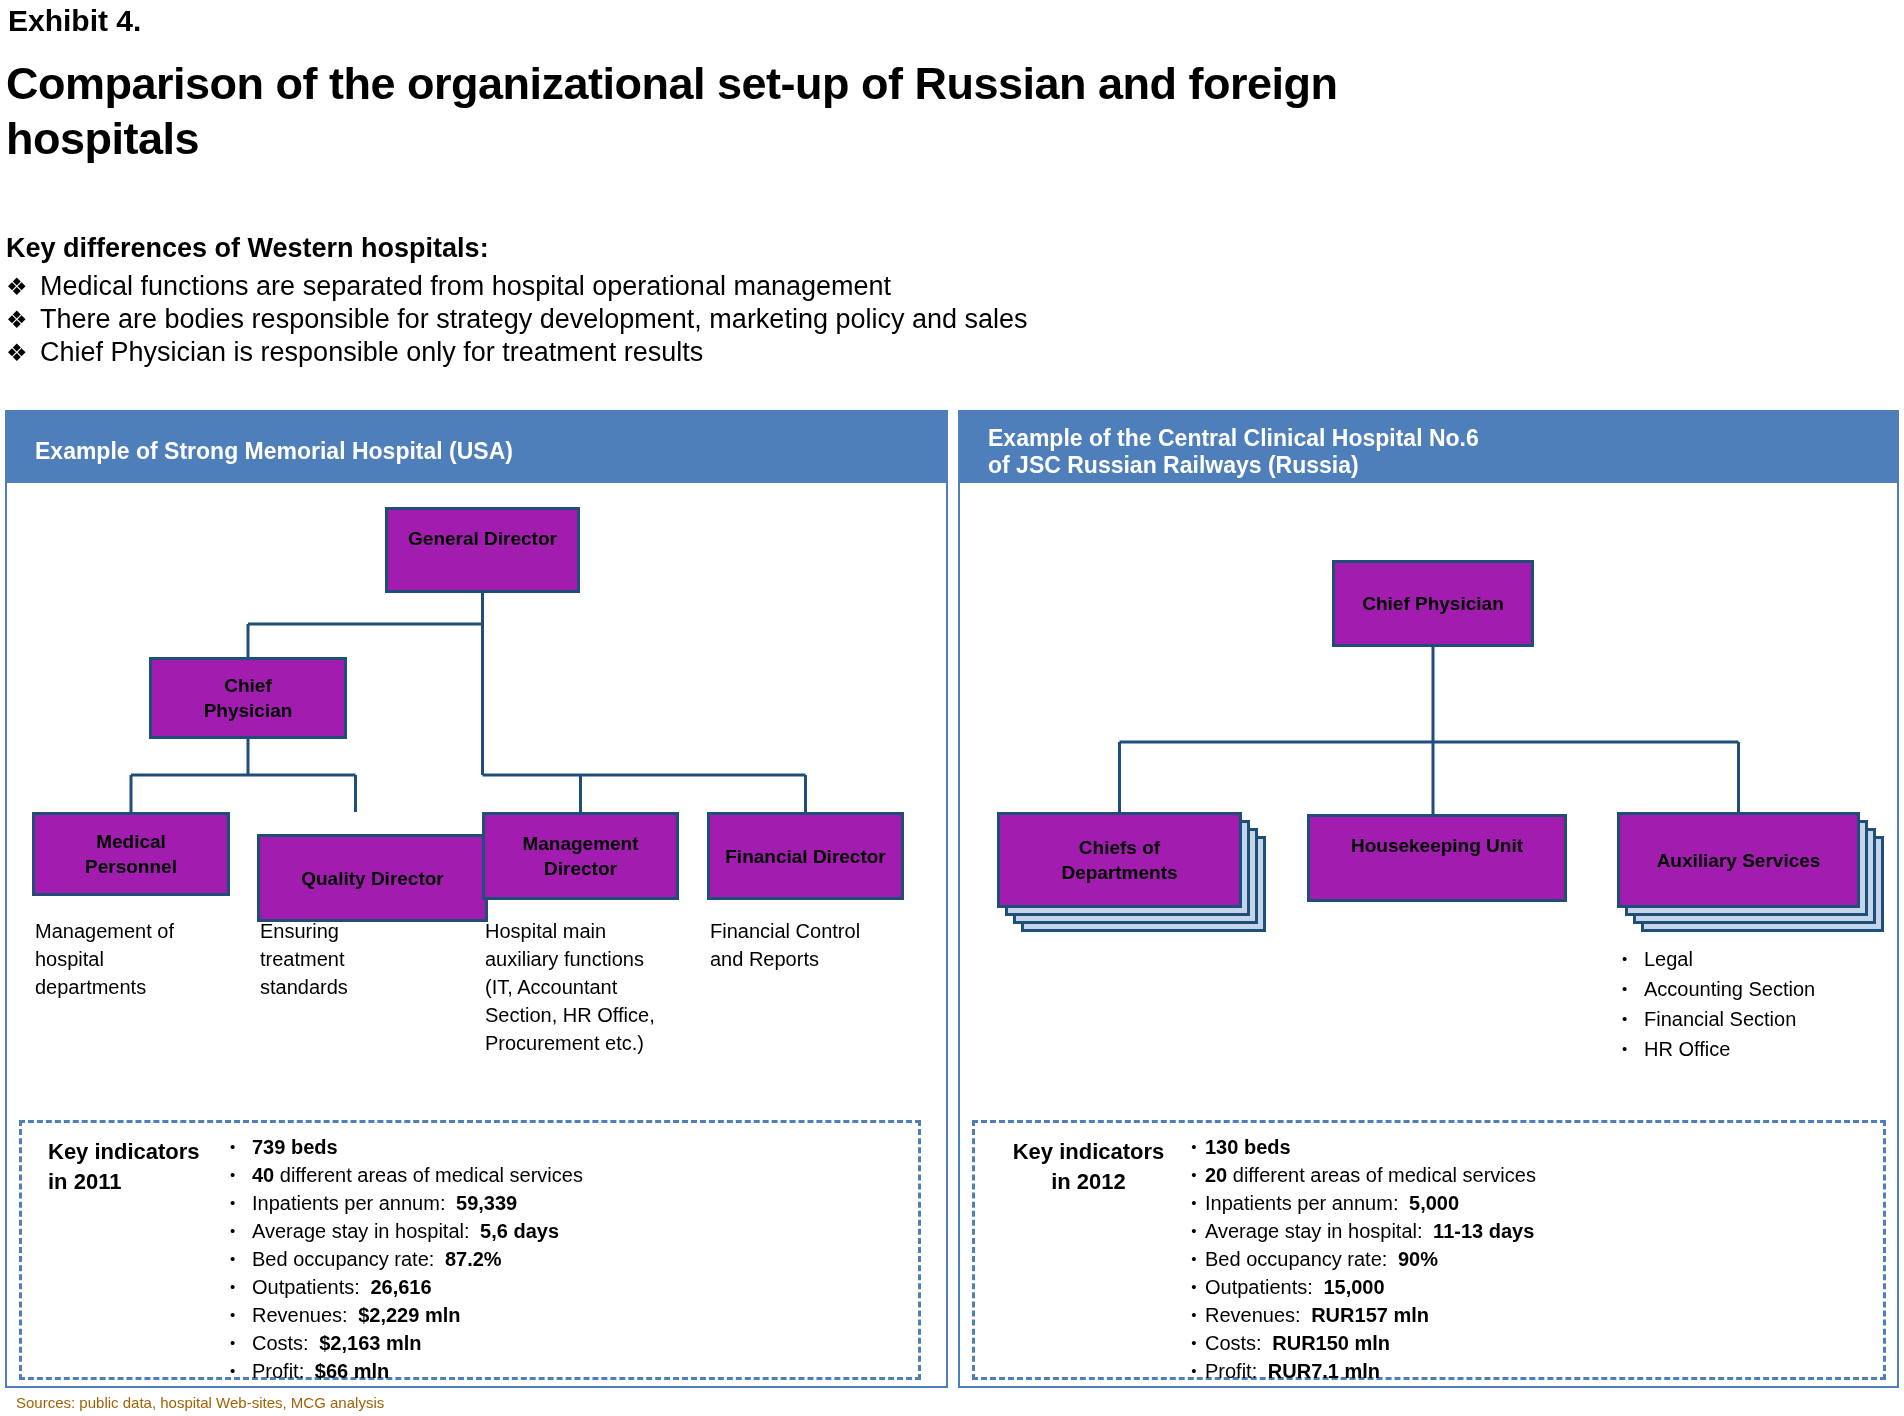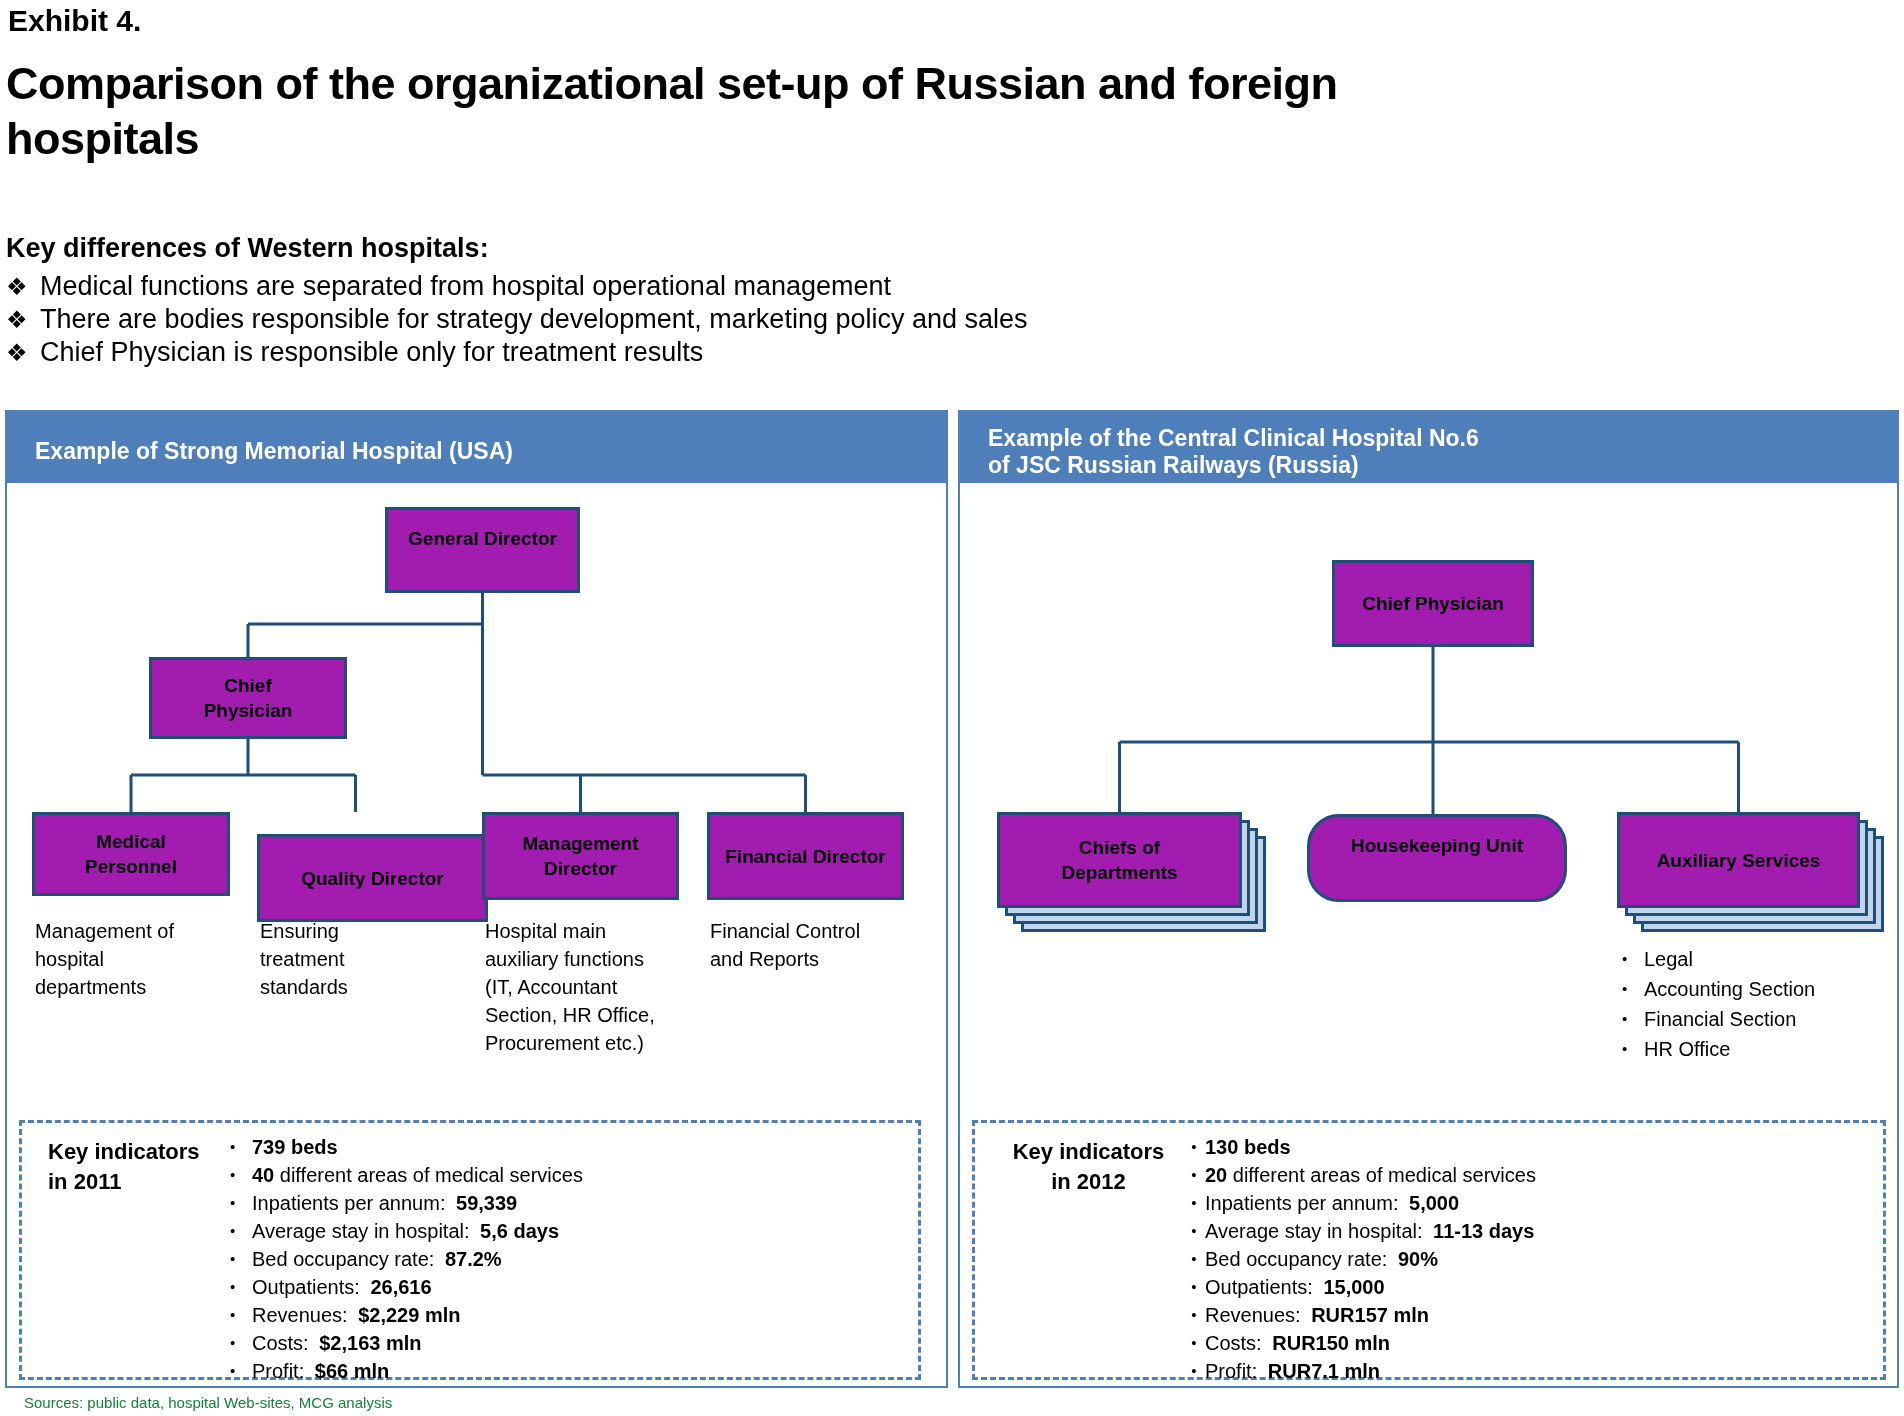--- a/index.html
+++ b/index.html
@@ -40,21 +40,21 @@
   .aux-list li { display:flex; }
   .dot { width:22px; font-size:15px; flex:none; }
 
   
   .ki { position:absolute; border:3px dashed #4E7FBA; box-sizing:border-box; }
   .ki-label { position:absolute; left:26px; top:14px; width:175px; font-size:22px; font-weight:bold; line-height:30px; }
   .ki-list { position:absolute; left:208px; top:10px; margin:0; padding:0; list-style:none; font-size:20px; line-height:28px; }
   .ki-list li { display:flex; }
   .ki-txt .pre:not(:empty) + b { margin-left:5px; }
 
-  .sources { position:absolute; left:24px; top:1394px; font-size:15px; color:#15803d; }
+  .sources { position:absolute; left:16px; top:1394px; font-size:15px; color:#a16207; }
 </style>
 </head>
 <body>
 
 <div class="page">
 
   <div class="exhibit">Exhibit 4.</div>
 
   <h1 class="title"><span>Comparison of the organizational set-up of Russian and foreign</span><br><span>hospitals</span></h1>
 
@@ -145,21 +145,21 @@
     <div class="org-box" style="left:372px; top:148px; width:202px; height:87px;"><span>Chief Physician</span></div>
 
     <div class="stack" style="left:37px; top:400px; width:269px; height:120px;">
       <div class="layer" style="left:24px; top:24px; width:245px; height:96px;"></div>
       <div class="layer" style="left:16px; top:16px; width:245px; height:96px;"></div>
       <div class="layer" style="left:8px;  top:8px;  width:245px; height:96px;"></div>
       <div class="org-box front" style="width:245px; height:96px;"><span>Chiefs of
 Departments</span></div>
     </div>
 
-    <div class="org-box top-align" style="left:347px; top:402px; width:260px; height:88px;border-radius:32px;"><span>Housekeeping Unit</span></div>
+    <div class="org-box top-align" style="left:347px; top:402px; width:260px; height:88px;"><span>Housekeeping Unit</span></div>
 
     <div class="stack" style="left:657px; top:400px; width:267px; height:120px;">
       <div class="layer" style="left:24px; top:24px; width:243px; height:96px;"></div>
       <div class="layer" style="left:16px; top:16px; width:243px; height:96px;"></div>
       <div class="layer" style="left:8px;  top:8px;  width:243px; height:96px;"></div>
       <div class="org-box front" style="width:243px; height:96px;"><span>Auxiliary Services</span></div>
     </div>
 
     <ul class="aux-list" style="left:662px; top:532px; width:250px;">
       <li>

